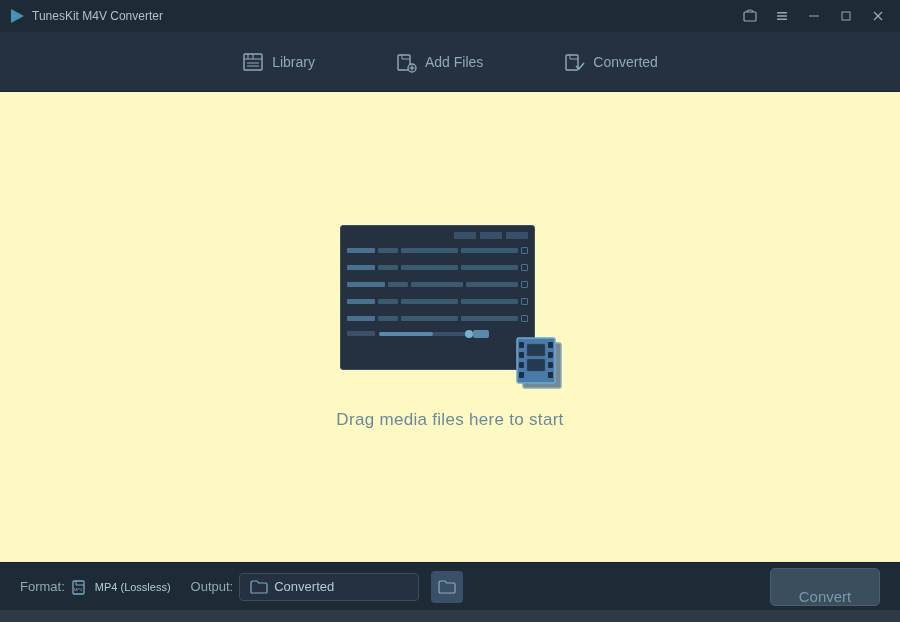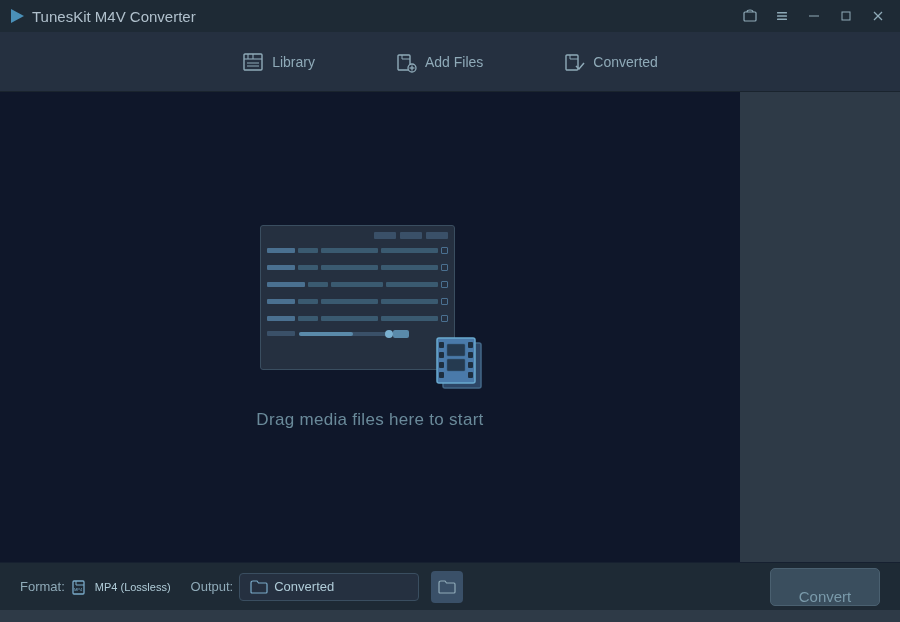--- a/index.html
+++ b/index.html
@@ -25,21 +25,21 @@
     #title-left {
       display: flex;
       align-items: center;
       gap: 6px;
     }
     #app-logo {
       width: 18px;
       height: 18px;
     }
     #app-title-text {
-      font-size: 15px;
+      font-size: 12px;
       color: #b0c0cc;
     }
     #title-controls {
       display: flex;
       align-items: center;
       gap: 4px;
     }
     .title-btn {
       width: 28px;
       height: 20px;
@@ -76,23 +76,23 @@
     .nav-tab-icon {
       width: 22px;
       height: 22px;
       display: flex;
       align-items: center;
       justify-content: center;
     }
 
     
     #main-content {
-      width: 740px;
+      width: 900px;
       height: 470px;
-      background: #0f172a;
+      background: #fef9c3;
       display: flex;
       flex-direction: column;
       align-items: center;
       justify-content: center;
       position: relative;
     }
 
     
     #illustration {
       width: 220px;

